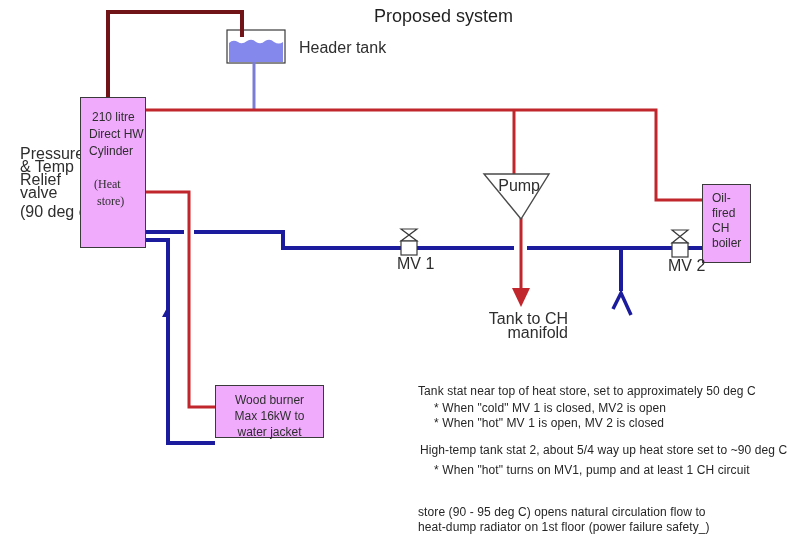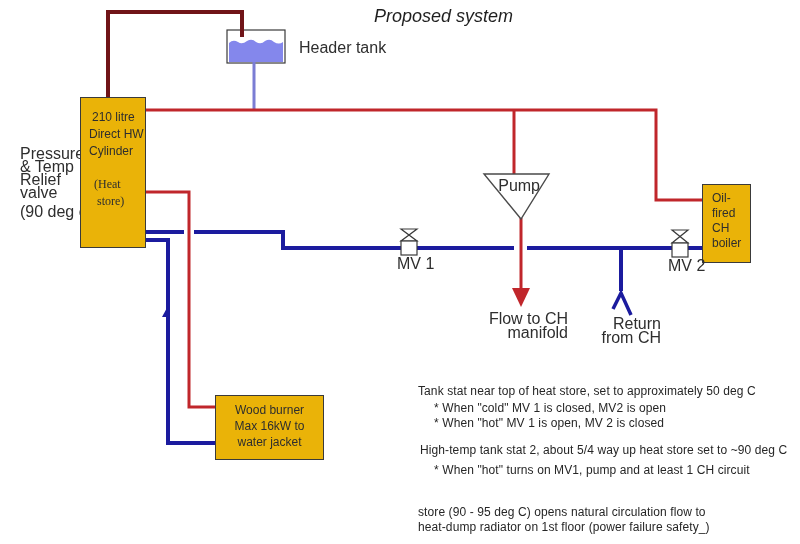--- a/index.html
+++ b/index.html
@@ -2,25 +2,25 @@
 <html><head>
 <meta charset="utf-8">
 <style>
   html,body{margin:0;padding:0;background:#fff;}
   .canvas{
     position:relative;width:800px;height:544px;background:#ffffff;
     font-family:"Liberation Sans", sans-serif;color:#2e2e2e;overflow:hidden;
   }
   svg.pipes{position:absolute;left:0;top:0;}
   .box{
-    position:absolute;background:#eab308;border:1px solid #3a3a3a;
+    position:absolute;background:#f0abfc;border:1px solid #3a3a3a;
     box-sizing:border-box;font-size:12px;
   }
   .lbl{position:absolute;white-space:nowrap;}
-  .title{font-size:18px;color:#1f1f1f;font-style:italic;}
+  .title{font-size:18px;color:#1f1f1f;}
   .f12{font-size:16px;line-height:13px;}
   .cyl-text{padding:11px 0 0 8px;line-height:17px;}
   .cyl-gap{margin-top:16px;}
   .cyl-indent{padding-left:5px;font-family:Liberation Serif, serif;}
   .boiler-text{padding:6px 8px 0 9px;line-height:15px;}
   .wood-text{text-align:center;padding-top:6px;line-height:16px;}
   .center{text-align:right;}
   .note{position:absolute;font-size:12px;letter-spacing:0.1px;white-space:nowrap;color:#262626;}
   .relief .gap{margin-top:6px;}
 </style>
@@ -96,40 +96,36 @@
     <div class="cyl-indent" style="padding-left:8px">store)</div>
   </div>
 
   <div class="box boiler-text" style="left:702px;top:184px;width:49px;height:79px">
     <div>Oil-</div>
     <div>fired</div>
     <div>CH</div>
     <div>boiler</div>
   </div>
 
-  <div class="box wood-text" style="left:215px;top:395px;width:109px;height:65px">
+  <div class="box wood-text" style="left:215px;top:385px;width:109px;height:53px">
     <div>Wood burner</div>
     <div>Max 16kW to</div>
     <div>water jacket</div>
   </div>
 
   <div class="lbl f12 center" style="left:492px;top:179px;width:48px">Pump</div>
 
   <div class="lbl f12" style="left:397px;top:257px">MV 1</div>
   <div class="lbl f12" style="left:668px;top:259px">MV 2</div>
 
   <div class="lbl f12 center" style="left:488px;top:312px;width:80px;line-height:14px">
-    <div>Flow to CH</div>
+    <div>Tank to CH</div>
     <div>manifold</div>
   </div>
 
-  <div class="lbl f12 center" style="left:593px;top:317px;width:68px;line-height:14px">
-    <div>Return</div>
-    <div>from CH</div>
-  </div>
 
   <div class="note" style="left:418px;top:384px">Tank stat near top of heat store, set to approximately 50 deg C</div>
   <div class="note" style="left:434px;top:401px">* When "cold" MV 1 is closed, MV2 is open</div>
   <div class="note" style="left:434px;top:416px">* When "hot" MV 1 is open, MV 2 is closed</div>
   <div class="note" style="left:420px;top:443px">High-temp tank stat 2, about 5/4 way up heat store set to ~90 deg C</div>
   <div class="note" style="left:434px;top:463px">* When "hot" turns on MV1, pump and at least 1 CH circuit</div>
   <div class="note" style="left:418px;top:505px">store (90 - 95 deg C) opens natural circulation flow to</div>
   <div class="note" style="left:418px;top:520px">heat-dump radiator on 1st floor (power failure safety_)</div>
 
 </div>

